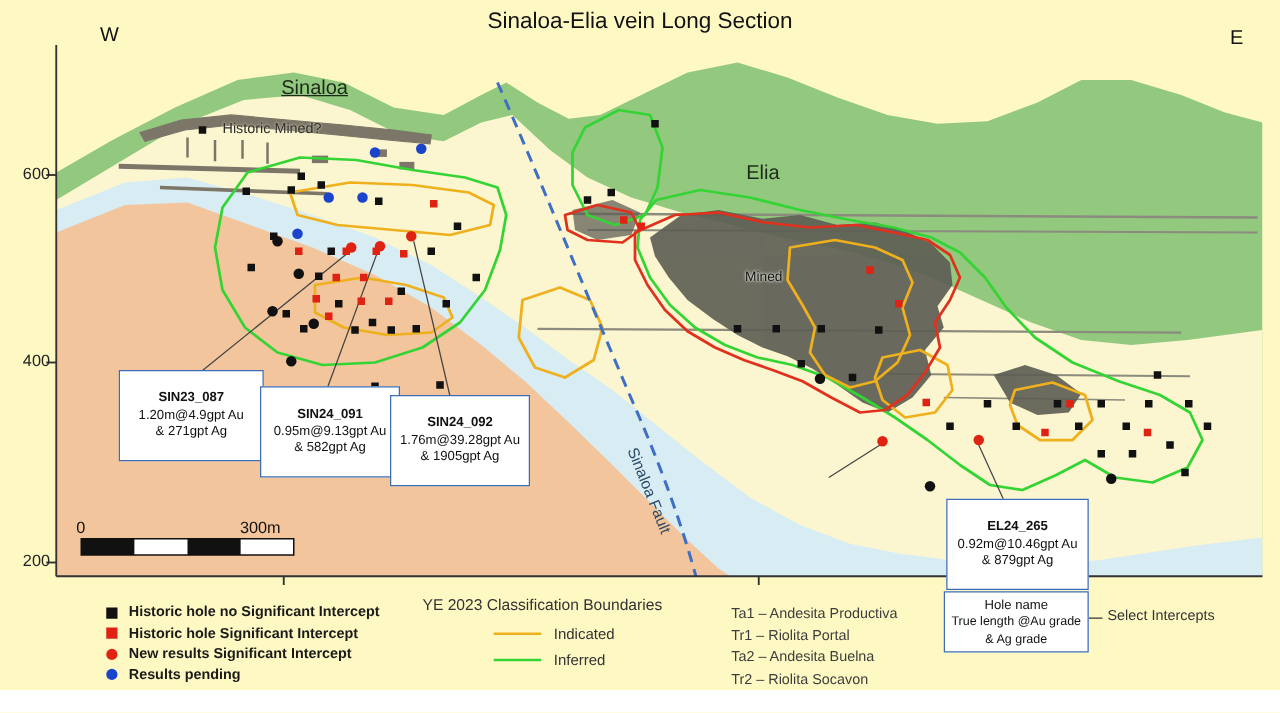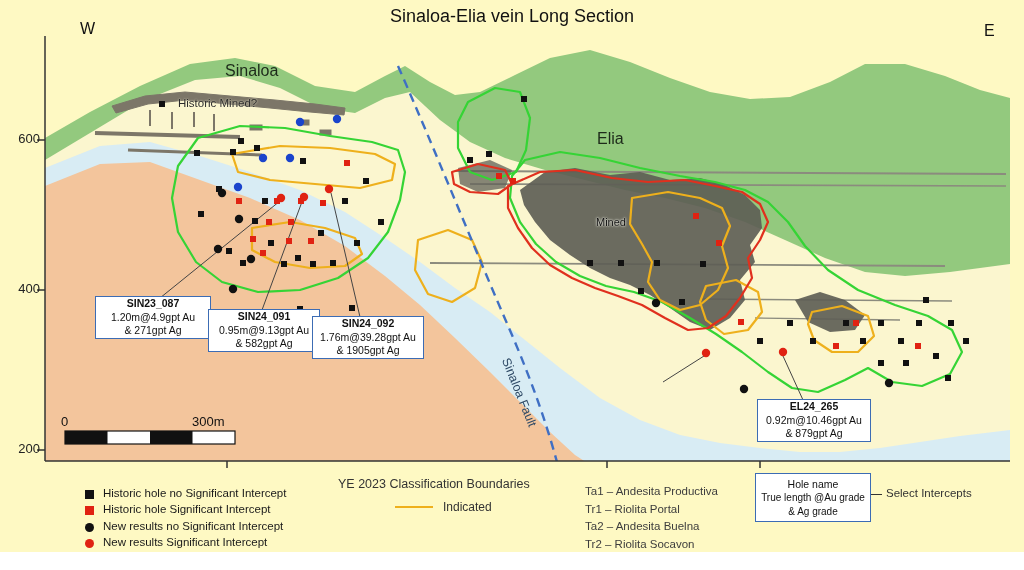--- a/index.html
+++ b/index.html
@@ -5,39 +5,39 @@
   html,body{margin:0;padding:0;background:#fff;}
   .stage{position:relative;width:1024px;height:552px;background:#fef9c3;overflow:hidden;
          font-family:"Liberation Sans",sans-serif;color:#111;}
   .stage svg{position:absolute;left:0;top:0;}
   .abs{position:absolute;white-space:nowrap;}
   .title{top:6px;left:0;width:100%;text-align:center;font-size:18px;color:#111;}
   .w-label{left:80px;top:20px;font-size:16px;}
   .e-label{left:984px;top:22px;font-size:16px;}
   .ytick{width:26px;text-align:right;font-size:13px;color:#222;}
   .yt1{left:14px;top:131px;} .yt2{left:14px;top:281px;} .yt3{left:14px;top:441px;}
-  .lbl-sinaloa{left:225px;top:62px;font-size:16px;color:#1d2a1a;}
+  .lbl-sinaloa{left:225px;top:62px;font-size:16px;color:#1d2a1a;text-decoration:underline;}
   .lbl-historic{left:178px;top:97px;font-size:11.5px;color:#2b2b2b;text-shadow:0 0 2px #fdf8d8;}
   .lbl-elia{left:597px;top:130px;font-size:16px;color:#1d2a1a;}
   .lbl-mined{left:596px;top:216px;font-size:11px;color:#0f0f0f;
              text-shadow:0 0 3px #d9d9cf,0 0 2px #d9d9cf,0 0 1px #d9d9cf;}
   .lbl-fault{left:512px;top:356px;font-size:12.5px;color:#2f4a66;
              transform:rotate(68deg);transform-origin:0 0;}
   .scale-zero{left:61px;top:414px;font-size:13px;}
   .scale-300{left:192px;top:414px;font-size:13px;}
-  .callout{position:absolute;background:#fff;border:1.6px solid #3c6cb4;padding:0 5px;
+  .callout{position:absolute;background:#fff;border:1.6px solid #3c6cb4;padding:15px 5px;
            font-size:10.5px;line-height:1.3;text-align:center;color:#111;z-index:5;}
   .callout .cid{font-weight:bold;}
   .c1{left:95px;top:296px;width:104px;}
   .c2{left:208px;top:309px;width:100px;}
   .c3{left:312px;top:316px;width:100px;}
   .c4{left:607px;top:381px;width:102px;}
   .c5{left:757px;top:399px;width:102px;}
   .legend{left:85px;top:482px;}
-  .legend-row{display:flex;align-items:flex-end;gap:9px;height:16.5px;font-size:11.5px;color:#1a1a1a;}
+  .legend-row{display:flex;align-items:center;gap:9px;height:16.5px;font-size:11.5px;color:#1a1a1a;font-weight:bold;}
   .m-sq{width:9px;height:9px;flex:0 0 auto;}
   .m-ci{width:9px;height:9px;border-radius:50%;flex:0 0 auto;}
   .class-legend{left:338px;top:477px;}
   .class-title{font-size:12.5px;color:#333;margin-bottom:5px;}
   .class-row{display:flex;align-items:center;gap:10px;height:21px;margin-left:57px;font-size:12px;color:#333;}
   .cl-line{width:38px;height:0;border-top:2.5px solid #000;flex:0 0 auto;}
   .rocks{left:585px;top:483px;font-size:11.5px;color:#3d3d3d;line-height:17.5px;}
   .hole-key{left:755px;top:473px;width:110px;border:1.5px solid #3c6cb4;background:#fff;
             text-align:center;padding:3px 2px;font-size:10px;line-height:1.35;z-index:5;}
   .hk1{font-weight:normal;font-size:10.5px;}
@@ -264,39 +264,39 @@
   <div class="abs legend">
     <div class="legend-row">
       <span class="m-sq" style="background: rgb(17, 17, 17);"></span>
       <span>Historic hole no Significant Intercept</span>
     </div>
     <div class="legend-row">
       <span class="m-sq" style="background: rgb(224, 34, 18);"></span>
       <span>Historic hole Significant Intercept</span>
     </div>
     <div class="legend-row">
-      <span class="m-ci" style="background: rgb(17, 17, 17);"></span>
-      <span>New results no Significant Intercept</span>
-    </div>
-    <div class="legend-row">
       <span class="m-ci" style="background: rgb(224, 34, 18);"></span>
       <span>New results Significant Intercept</span>
     </div>
     <div class="legend-row">
       <span class="m-ci" style="background: rgb(26, 68, 204);"></span>
       <span>Results pending</span>
     </div>
   </div>
 
   <div class="abs class-legend">
     <div class="class-title">YE 2023 Classification Boundaries</div>
     <div class="class-row">
       <span class="cl-line" style="border-top-color: rgb(238, 176, 28);"></span>
       <span>Indicated</span>
     </div>
+    <div class="class-row">
+      <span class="cl-line" style="border-top-color: rgb(53, 212, 53);"></span>
+      <span>Inferred</span>
+    </div>
   </div>
 
   <div class="abs rocks">
     <div>Ta1 – Andesita Productiva</div>
     <div>Tr1 – Riolita Portal</div>
     <div>Ta2 – Andesita Buelna</div>
     <div>Tr2 – Riolita Socavon</div>
   </div>
 
   <div class="abs hole-key">

